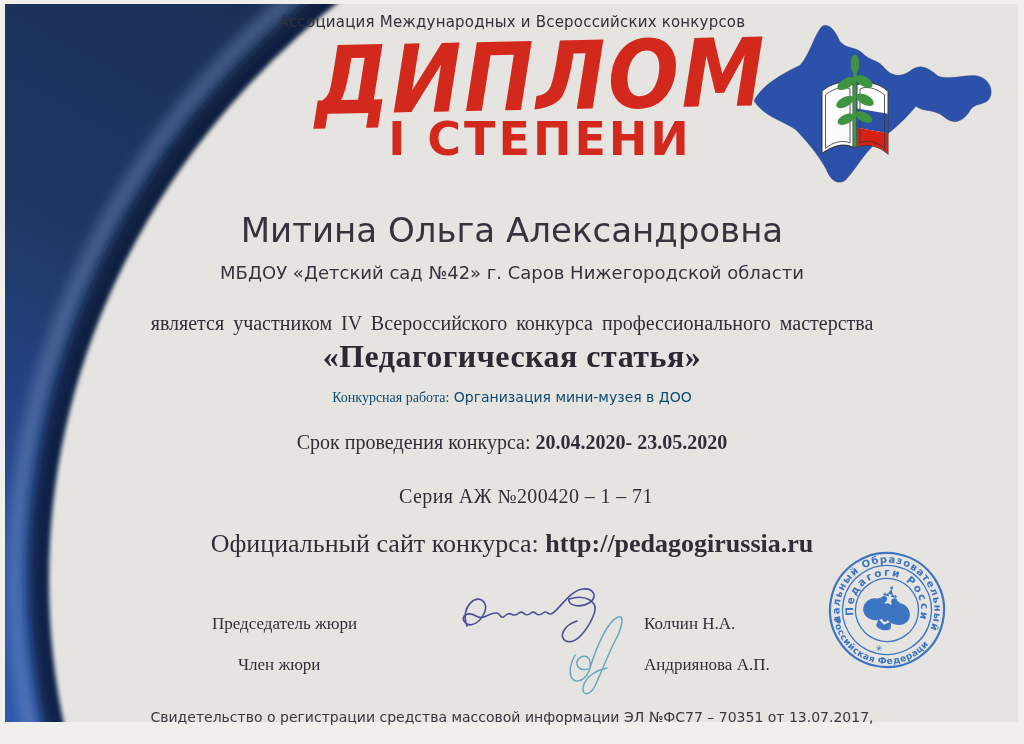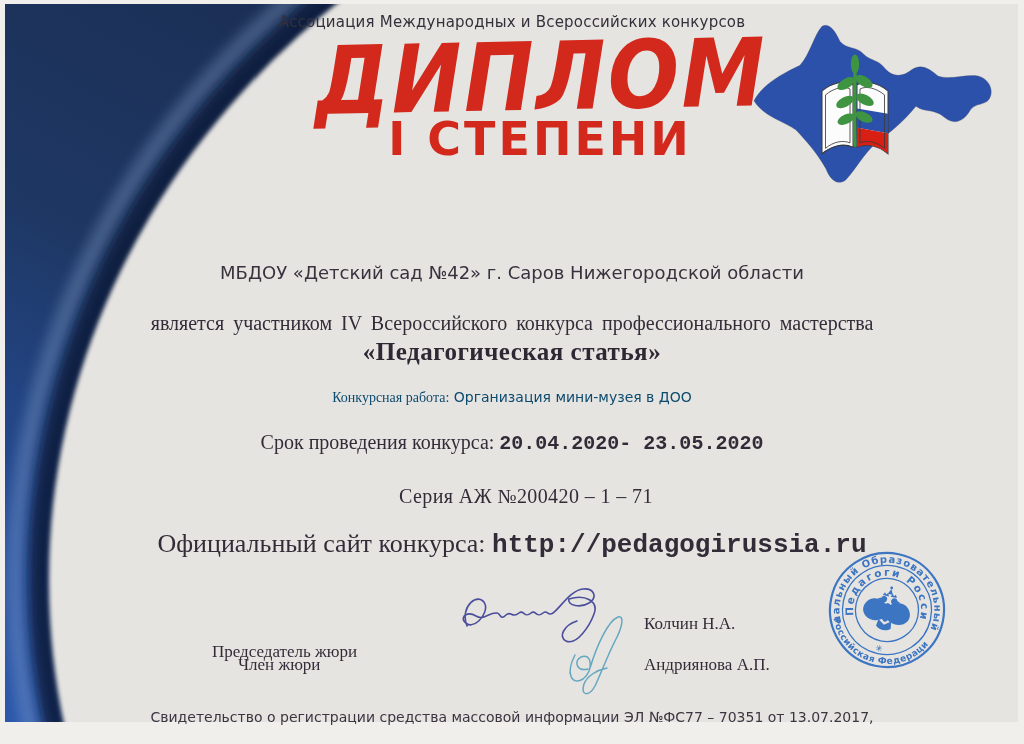--- a/index.html
+++ b/index.html
@@ -21,28 +21,28 @@
     transform:scaleY(1.12) rotate(-1deg);transform-origin:top center;
   }
   .title-degree{
     top:116px;left:56px;right:0;text-align:center;
     font-size:46px;font-weight:bold;line-height:1;
     letter-spacing:3px;color:#d3281c;
   }
   .name{top:210px;font-size:34px;color:#38323e;}
   .inst{top:262px;font-size:18px;color:#38323e;}
   .partline{top:312px;font-size:20px;word-spacing:4px;color:#322c38;}
-  .contest{top:338px;font-size:25px;font-weight:bold;letter-spacing:.5px;color:#2e2834;}
+  .contest{top:338px;font-size:32px;font-weight:bold;letter-spacing:.5px;color:#2e2834;}
   .workline{top:389px;font-size:14px;color:#0c4a6e;}
   .period{top:431px;font-size:20px;color:#322c38;}
   .series{top:485px;font-size:20px;letter-spacing:.4px;color:#322c38;padding-left:28px;}
   .site{top:529px;font-size:26px;color:#322c38;}
   .sig{font-size:17px;color:#322c38;}
   .footer{top:709px;font-size:14px;color:#3a3540;}
-  b{font-weight:bold;font-family:Liberation Mono, monospace;}
+  b{font-weight:bold;}
 </style>
 </head>
 <body>
 
 <div class="page">
 
   <svg class="bg" width="1024" height="744" viewBox="0 0 1024 744">
     <defs>
       <clipPath id="scanClip">
           <rect x="5" y="4" width="1013" height="718"></rect>
@@ -152,20 +152,21 @@
     <path d="M575,655 C 565,674 572,686 583,679 C 594,671 592,652 581,657 C 573,661 577,672 588,669
          M590,668 C 597,645 608,621 618,617 C 625,615 622,628 615,641 C 606,659 600,676 595,686
          C 589,697 580,696 584,684 C 587,676 597,670 607,668" fill="none" stroke="#4d9cba" stroke-width="1.5" stroke-linecap="round" opacity="0.85"></path>
   </svg>
 
   <div class="t center sans hdr">Ассоциация Международных и Всероссийских конкурсов</div>
 
   <div class="t sans title-main">ДИПЛОМ</div>
   <div class="t sans title-degree">I СТЕПЕНИ</div>
 
+  <div class="t center sans name">Митина Ольга Александровна</div>
   <div class="t center sans inst">МБДОУ «Детский сад №42» г. Саров Нижегородской области</div>
 
   <div class="t center serif partline">является участником IV Всероссийского конкурса профессионального мастерства</div>
   <div class="t center serif contest">«Педагогическая статья»</div>
 
   <div class="t center workline">
     <span class="serif">Конкурсная работа:</span>
     <span class="sans">Организация мини-музея в ДОО</span>
   </div>
 
@@ -174,20 +175,20 @@
     <b>20.04.2020- 23.05.2020</b>
   </div>
 
   <div class="t center serif series">Серия АЖ №200420 – 1 – 71</div>
 
   <div class="t center serif site">
     <span>Официальный сайт конкурса:</span>
     <b>http://pedagogirussia.ru</b>
   </div>
 
-  <div class="t serif sig" style="left:212px;top:614px;margin-top:28px;">Председатель жюри</div>
+  <div class="t serif sig" style="left:212px;top:614px;">Председатель жюри</div>
   <div class="t serif sig" style="left:644px;top:614px;">Колчин Н.А.</div>
   <div class="t serif sig" style="left:238px;top:655px;">Член жюри</div>
   <div class="t serif sig" style="left:644px;top:655px;">Андриянова А.П.</div>
 
   <div class="t center sans footer">Свидетельство о регистрации средства массовой информации ЭЛ №ФС77 – 70351 от 13.07.2017,</div>
 
 </div>
 
 </body></html>

